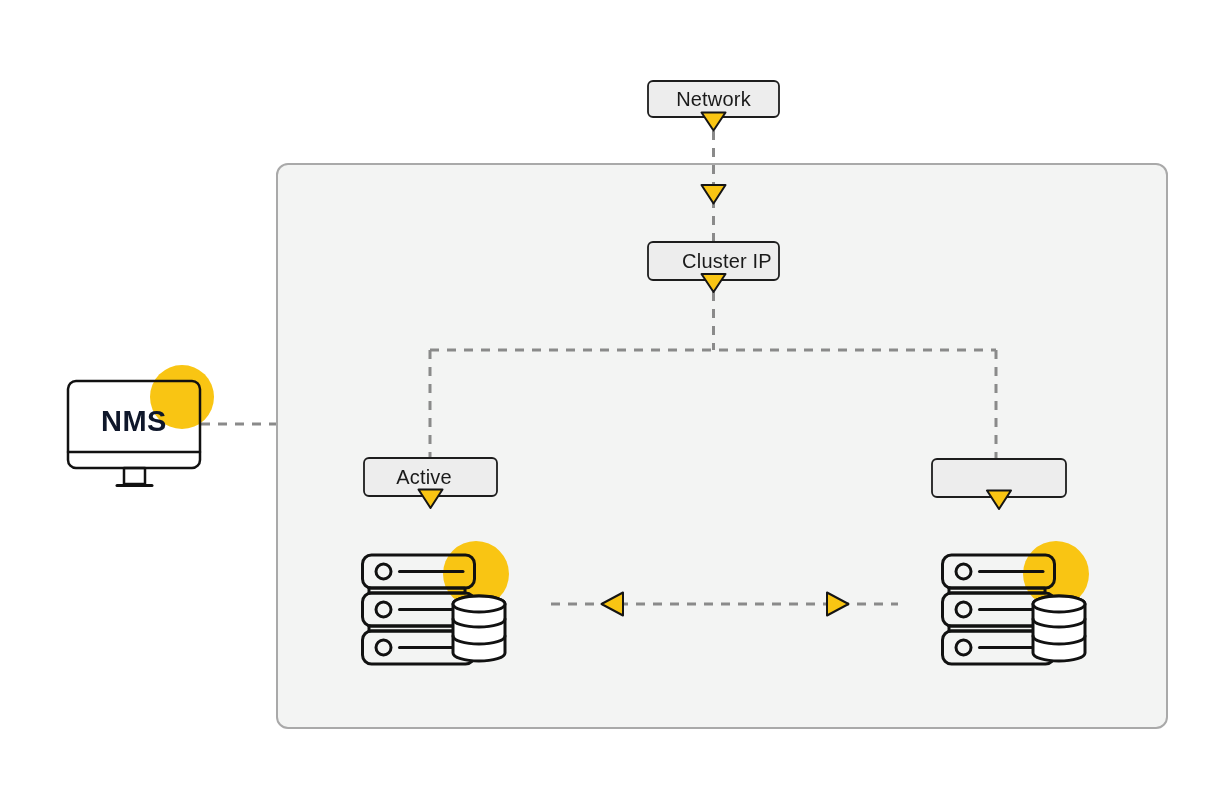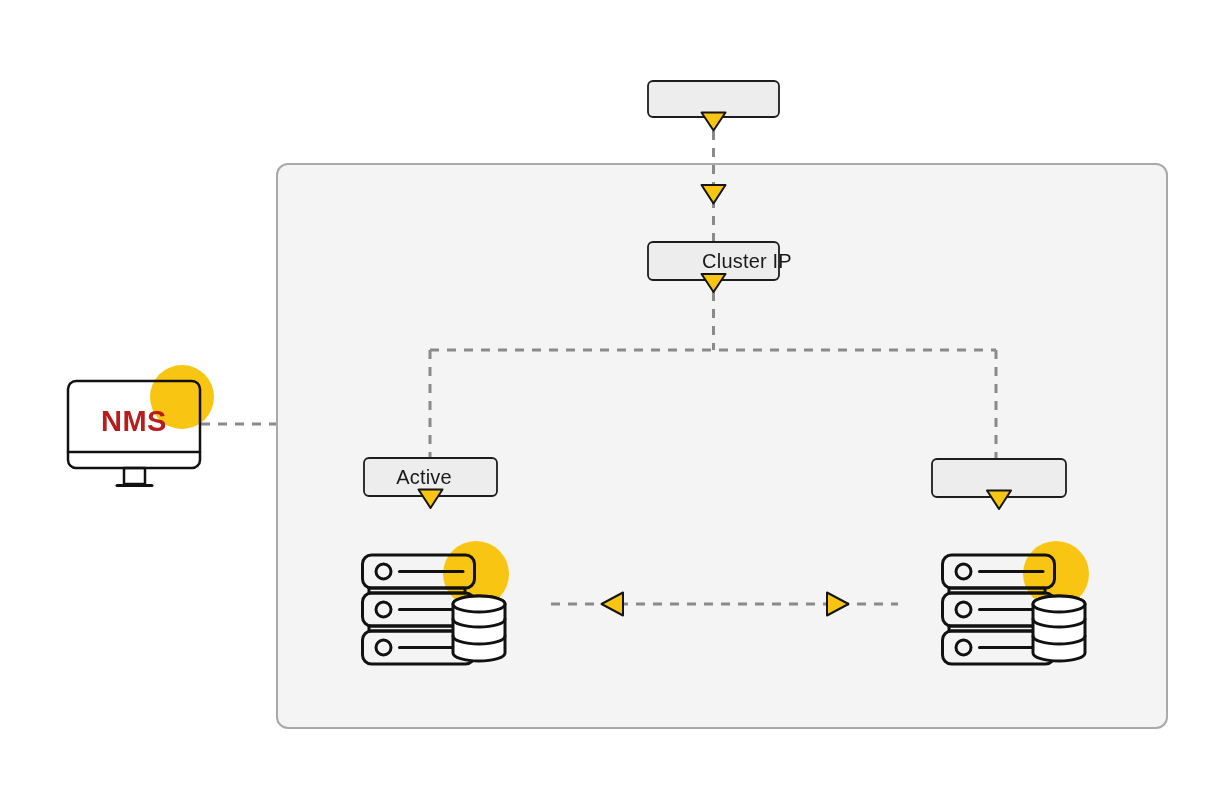--- a/index.html
+++ b/index.html
@@ -60,21 +60,21 @@
   }
   .nms-label {
     position: absolute;
     left: 68px; top: 403px;
     width: 132px; height: 36px;
     display: flex;
     align-items: center;
     justify-content: center;
     font-size: 29px;
     font-weight: bold;
-    color: #b91c1c;
+    color: #0f172a;
     letter-spacing: 0.5px;
     pointer-events: none;
   }
 </style>
 </head>
 <body>
 
 <div class="canvas">
 
   <div class="cluster-container"></div>
@@ -146,17 +146,18 @@
         <line x1="38.5" y1="68.5" x2="102" y2="68.5"></line>
         <line x1="38.5" y1="106.5" x2="102" y2="106.5"></line>
         <path d="M 92 63 C 92 58.6 103.5 55 118 55 C 132.5 55 144 58.6 144 63 L 144 112 C 144 116.4 132.5 120 118 120 C 103.5 120 92 116.4 92 112 Z" fill="#ffffff"></path>
         <ellipse cx="118" cy="63" rx="26" ry="8" fill="#ffffff"></ellipse>
         <path d="M 92 78 A 26 8 0 0 0 144 78"></path>
         <path d="M 92 95 A 26 8 0 0 0 144 95"></path>
       </g>
     </g>
   </svg>
 
-  <div class="node-label" style="left:648px; top:242px; width:158px; height:38px;padding-left:20px;">Cluster IP</div>
+  <div class="node-label" style="left:648px; top:81px; width:131px; height:36px;">Network</div>
+  <div class="node-label" style="left:648px; top:242px; width:158px; height:38px;">Cluster IP</div>
   <div class="node-label" style="left:364px; top:458px; width:120px; height:38px;">Active</div>
   <div class="nms-label">NMS</div>
 
 </div>
 
 </body></html>

